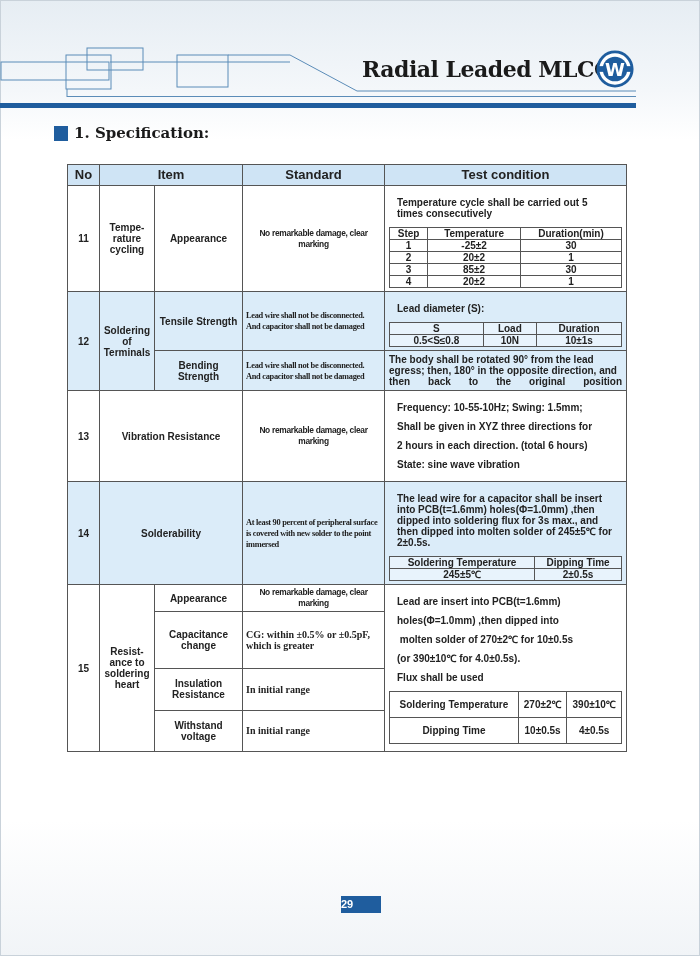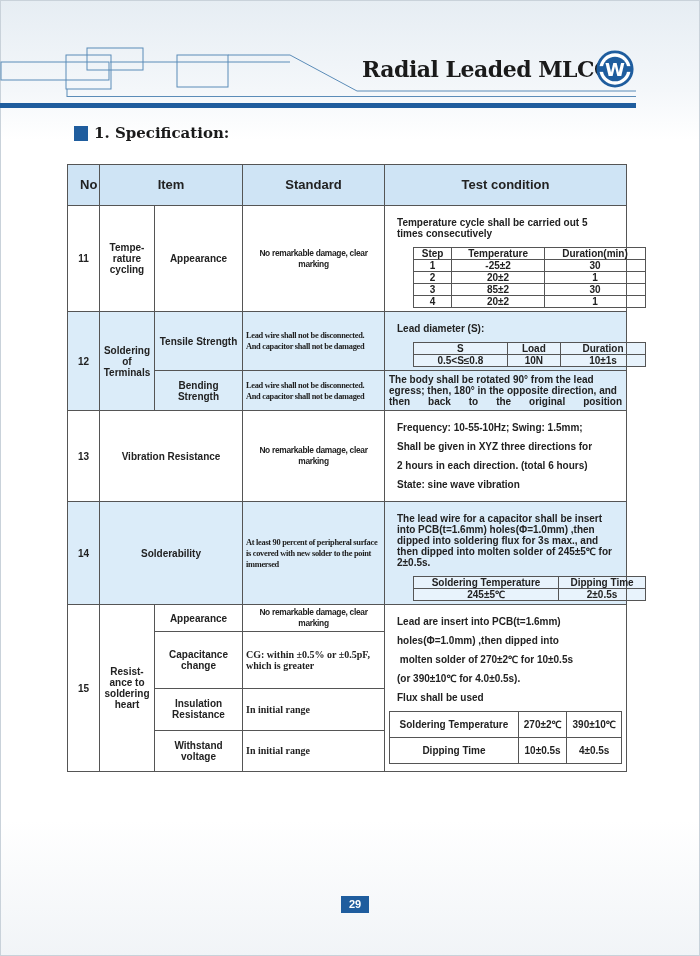--- a/index.html
+++ b/index.html
@@ -7,39 +7,39 @@
     background:linear-gradient(180deg,#e6edf3 0px,#f4f7fa 90px,#ffffff 140px,#ffffff 820px,#f1f4f7 956px);
     font-family:"Liberation Sans",sans-serif;color:#111;}
   .page-border{position:absolute;left:0;top:0;width:698px;height:954px;border:1px solid #c9d2da;}
   .header{position:absolute;left:0;top:0;width:700px;height:110px;}
   .hdr-svg{position:absolute;left:0;top:0;}
   .brand-title{position:absolute;left:362px;top:56px;font-family:"DejaVu Serif","Liberation Serif",serif;
     font-weight:bold;font-size:22px;color:#1a1a1a;letter-spacing:-0.5px;}
   .logo{position:absolute;left:596px;top:50px;width:38px;height:38px;}
   .blue-bar{position:absolute;left:0;top:103px;width:636px;height:5px;background:#1f5d9e;}
   .thin-line{position:absolute;left:67px;top:96px;width:569px;height:1px;background:#5b8cb8;}
-  .section-head{position:absolute;left:54px;top:124px;display:flex;align-items:center;margin-left:20px;}
+  .section-head{position:absolute;left:54px;top:124px;display:flex;align-items:center;}
   .section-square{width:14px;height:15px;background:#1f5d9e;margin-right:6px;}
   .section-title{font-family:"DejaVu Serif","Liberation Serif",serif;font-weight:bold;font-size:15px;color:#1a1a1a;}
 
   table.spec{position:absolute;left:67px;top:164px;width:559px;border-collapse:collapse;table-layout:fixed;}
   table.spec td, table.spec th{border:1px solid #555;padding:1px 3px;text-align:center;vertical-align:middle;
     font-size:10px;line-height:11px;font-weight:bold;color:#222;}
-  table.spec th{background:#cfe4f5;font-size:13px;line-height:16px;padding:12px;}
+  table.spec th{background:#cfe4f5;font-size:13px;line-height:16px;padding:2px;}
   tr.shade td{background:#dbecf9;}
   .narrow{font-size:8.4px !important;letter-spacing:-0.3px;font-weight:bold;}
   .left{text-align:left !important;font-family:Liberation Serif, serif;}
   .tc{text-align:left !important;padding:3px 4px !important;vertical-align:top !important;}
   .tc p{margin:8px;}
-  table.inner{width:100%;border-collapse:collapse;margin-top:1px;margin-left:24px;}
+  table.inner{width:100%;border-collapse:collapse;margin-top:1px;}
   table.inner td{border:1px solid #555;padding:0 2px;text-align:center;font-size:10px;line-height:11px;font-weight:bold;background:#fff;}
   tr.shade table.inner td{background:#e8f3fc;}
   .justify{text-align:justify;text-align-last:justify;}
-  .page-num{position:absolute;left:341px;top:896px;width:28px;height:17px;background:#1f5d9e;color:#fff;
-    font-size:11px;font-weight:bold;text-align:center;line-height:17px;}
+  .page-num{position:absolute;left:341px;top:896px;width:40px;height:17px;background:#1f5d9e;color:#fff;
+    font-size:11px;font-weight:bold;text-align:left;line-height:17px;}
 </style>
 </head>
 <body>
 
 <div class="page-border"></div>
 
 <div class="header">
   <svg class="hdr-svg" width="700" height="110">
     <g fill="none" stroke="#5b8cb8" stroke-width="1">
       <rect x="1" y="62" width="108" height="18"></rect>

